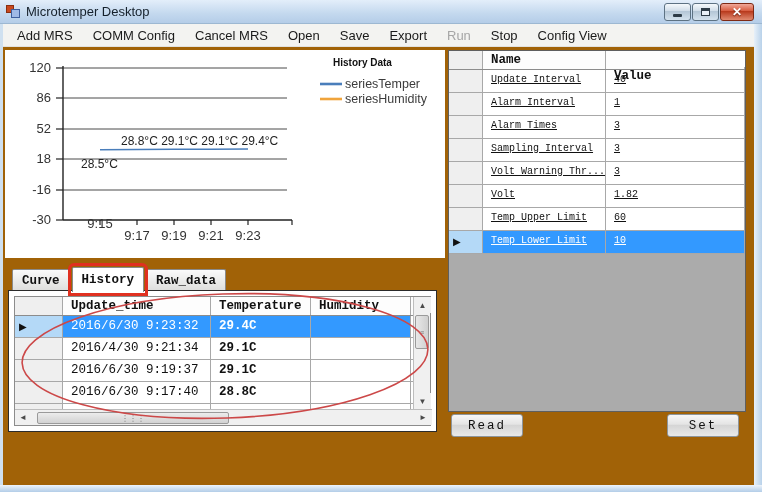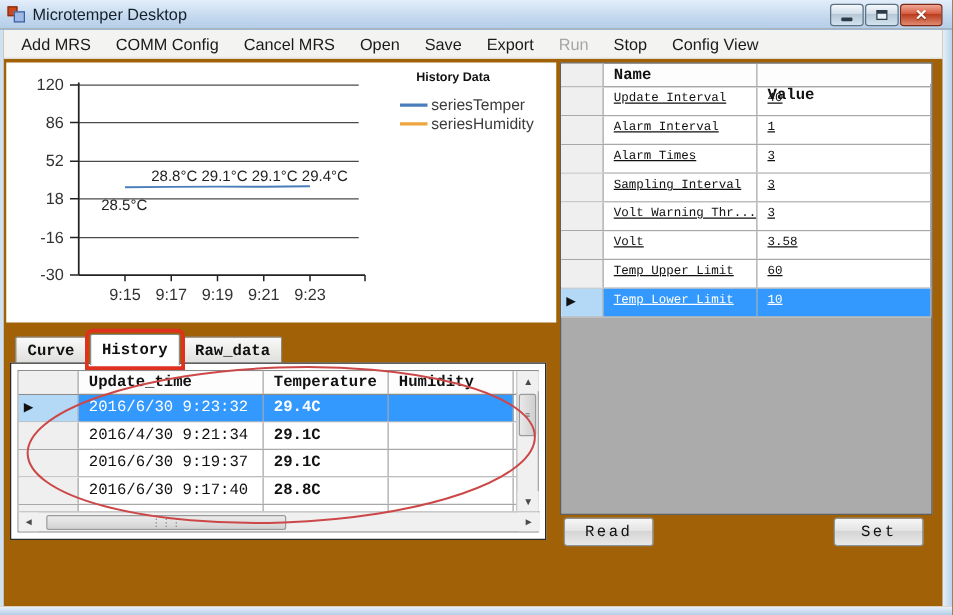--- a/index.html
+++ b/index.html
@@ -203,21 +203,21 @@
 
     <div>
         <span class="tick-label-y" style="left: 10px; top: 10px;">120</span>
         <span class="tick-label-y" style="left: 10px; top: 40px;">86</span>
         <span class="tick-label-y" style="left: 10px; top: 71px;">52</span>
         <span class="tick-label-y" style="left: 10px; top: 101px;">18</span>
         <span class="tick-label-y" style="left: 10px; top: 132px;">-16</span>
         <span class="tick-label-y" style="left: 10px; top: 162px;">-30</span>
       </div>
     <div>
-        <span class="tick-label-x" style="left: 75px; top: 178px;">9:15</span>
+        <span class="tick-label-x" style="left: 75px; top: 166px;">9:15</span>
         <span class="tick-label-x" style="left: 112px; top: 178px;">9:17</span>
         <span class="tick-label-x" style="left: 149px; top: 178px;">9:19</span>
         <span class="tick-label-x" style="left: 186px; top: 178px;">9:21</span>
         <span class="tick-label-x" style="left: 223px; top: 178px;">9:23</span>
       </div>
 
     <div class="pt-label" style="left:76px; top:107px;">28.5°C</div>
     <div class="pt-label" style="left:116px; top:84px;">28.8°C 29.1°C 29.1°C 29.4°C</div>
 
     <div class="legend-title">History Data</div>
@@ -320,21 +320,21 @@
           <div class="cell pg-value">3</div>
         </div>
         <div class="pgrow">
           <div class="rowhdr"></div>
           <div class="cell pg-name">Volt Warning Thr...</div>
           <div class="cell pg-value">3</div>
         </div>
         <div class="pgrow">
           <div class="rowhdr"></div>
           <div class="cell pg-name">Volt</div>
-          <div class="cell pg-value">3.58</div>
+          <div class="cell pg-value">1.82</div>
         </div>
         <div class="pgrow">
           <div class="rowhdr"></div>
           <div class="cell pg-name">Temp Upper Limit</div>
           <div class="cell pg-value">60</div>
         </div>
         <div class="pgrow selected">
           <div class="rowhdr">
             <span class="arrow-glyph">▶</span>
           </div>

